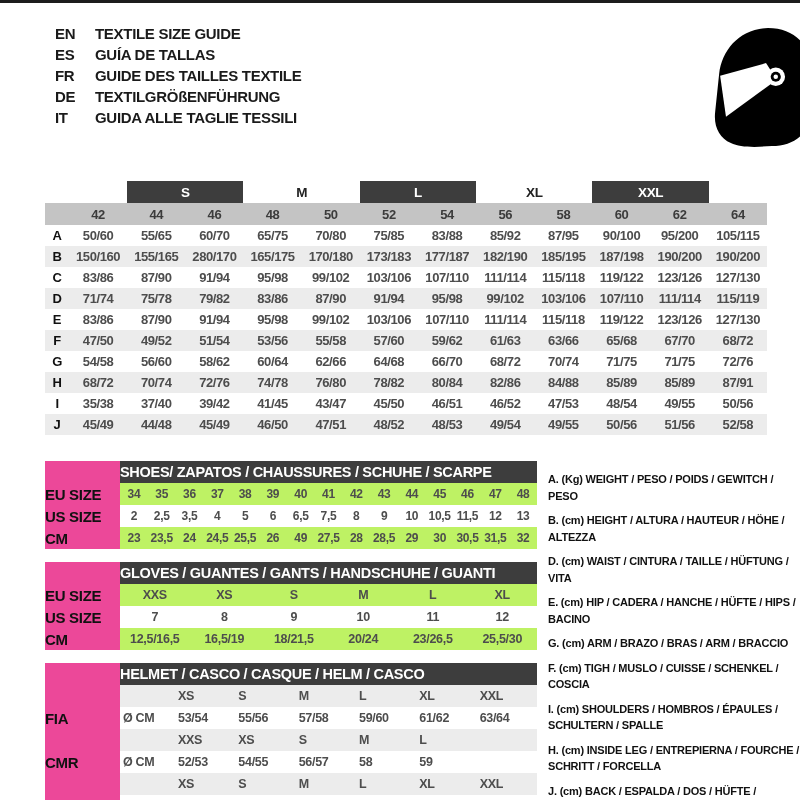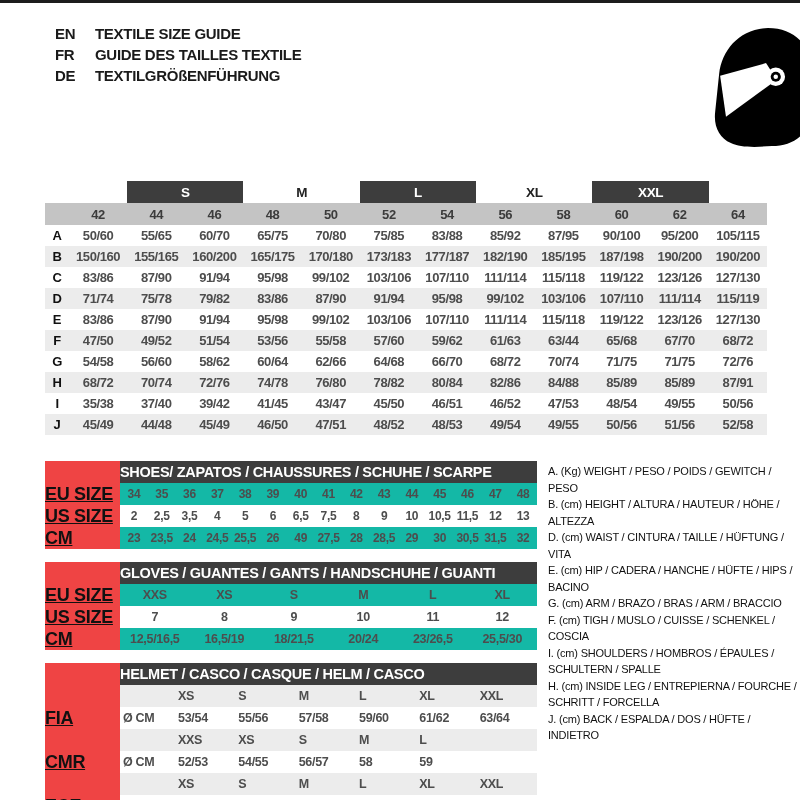--- a/index.html
+++ b/index.html
@@ -21,52 +21,60 @@
   .textile .grp.dark{background:#3d3d3d;color:#fff;}
   .textile tr.sizestrip th{background:#c4c4c4;color:#3c3c3c;height:22px;}
   .textile tr.stripe th,.textile tr.stripe td{background:#ececec;}
   .textile .rowlabel{color:#111;}
   
   .lower{display:flex;margin:26px 0 0 45px;}
   .left-col{width:492px;}
   .tblk{width:492px;}
   .tblk + .tblk{margin-top:13px;}
   .tblk th,.tblk td{padding:0;height:22px;font-weight:bold;white-space:nowrap;overflow:hidden;letter-spacing:-.3px;}
-  .labelcol{width:75px;text-align:left;font-size:18px;color:#111;background:#ef4444;text-decoration:underline;}
+  .labelcol{width:75px;text-align:left;font-size:15px;color:#111;background:#ec4899;}
   .titlebar{background:#3d3d3d;color:#fff;text-align:left;padding-left:5px;font-size:14.5px;letter-spacing:-.2px;}
   .tblk td{font-size:12px;color:#4d4d4d;text-align:center;}
-  .tblk td.stripe{background:#14b8a6;margin-left:36px;}
+  .tblk td.stripe{background:#bef264;margin-left:36px;}
   .gloves td{font-size:12.5px;}
   .helmetT td{text-align:left;padding-left:3px;font-size:12.5px;height:21px;}
   .helmetT td.szl{background:#ececec;color:#4d4d4d;}
   .helmetT td.sp{background:#ececec;}
   .helmetT .unit{color:#4d4d4d;}
   
   .legend{width:252px;margin-left:11px;padding-top:2px;}
-  .legend-item{font-size:11px;font-weight:normal;color:#111;line-height:16.5px;letter-spacing:-.2px;}
+  .legend-item{font-size:11px;font-weight:bold;color:#111;line-height:16.5px;letter-spacing:-.2px;margin-top:8px;}
 </style>
 </head>
 <body>
 
 <div class="page">
   <div class="top-line"></div>
 
   <div class="header">
     <div class="langs">
       <div class="lang-row">
         <span class="lang-code">EN</span>
         <span class="lang-title">TEXTILE SIZE GUIDE</span>
       </div>
       <div class="lang-row">
+        <span class="lang-code">ES</span>
+        <span class="lang-title">GUÍA DE TALLAS</span>
+      </div>
+      <div class="lang-row">
         <span class="lang-code">FR</span>
         <span class="lang-title">GUIDE DES TAILLES TEXTILE</span>
       </div>
       <div class="lang-row">
         <span class="lang-code">DE</span>
         <span class="lang-title">TEXTILGRÖßENFÜHRUNG</span>
+      </div>
+      <div class="lang-row">
+        <span class="lang-code">IT</span>
+        <span class="lang-title">GUIDA ALLE TAGLIE TESSILI</span>
       </div>
     </div>
     <div class="helmet-icon">
       <svg viewBox="0 0 120 125" width="118" height="122" aria-hidden="true">
         <path d="M62 2 C33 3 15 24 12 49 L8 87 C6 103 12 114 24 120 C30 123 38 124 48 124 L66 123 C82 123 95 117 102 104 C110 91 112 70 110 51 C106 20 90 2 62 2 Z" fill="#000"></path>
         <polygon points="13,51 60,38 71,55 19,93" fill="#fff"></polygon>
         <circle cx="70" cy="52" r="9.5" fill="#fff"></circle>
         <circle cx="70" cy="52" r="5.2" fill="#000"></circle>
         <circle cx="70" cy="52" r="2.3" fill="#fff"></circle>
       </svg>
@@ -126,21 +134,21 @@
           <td>85/92</td>
           <td>87/95</td>
           <td>90/100</td>
           <td>95/200</td>
           <td>105/115</td>
         </tr>
         <tr class="stripe">
           <th class="rowlabel">B</th>
           <td>150/160</td>
           <td>155/165</td>
-          <td>160/200</td>
+          <td>280/170</td>
           <td>165/175</td>
           <td>170/180</td>
           <td>173/183</td>
           <td>177/187</td>
           <td>182/190</td>
           <td>185/195</td>
           <td>187/198</td>
           <td>190/200</td>
           <td>190/200</td>
         </tr>
@@ -192,21 +200,21 @@
         <tr class="stripe">
           <th class="rowlabel">F</th>
           <td>47/50</td>
           <td>49/52</td>
           <td>51/54</td>
           <td>53/56</td>
           <td>55/58</td>
           <td>57/60</td>
           <td>59/62</td>
           <td>61/63</td>
-          <td>63/44</td>
+          <td>63/66</td>
           <td>65/68</td>
           <td>67/70</td>
           <td>68/72</td>
         </tr>
         <tr>
           <th class="rowlabel">G</th>
           <td>54/58</td>
           <td>56/60</td>
           <td>58/62</td>
           <td>60/64</td>

